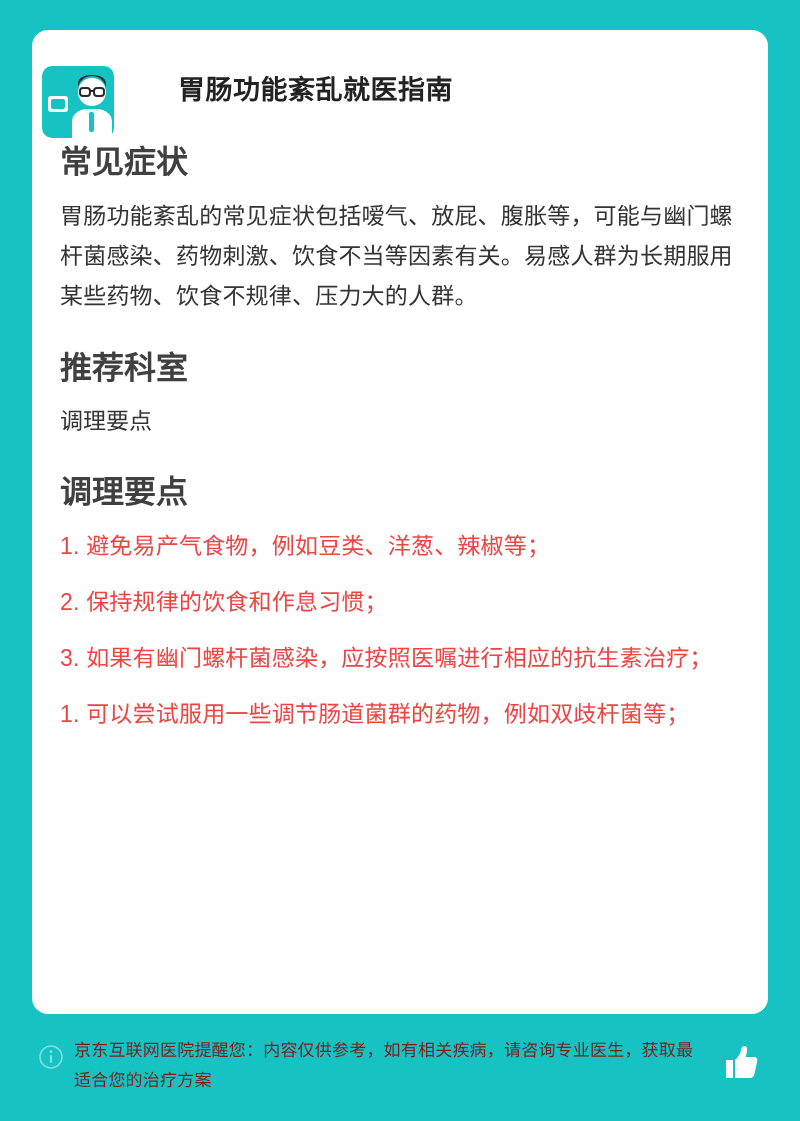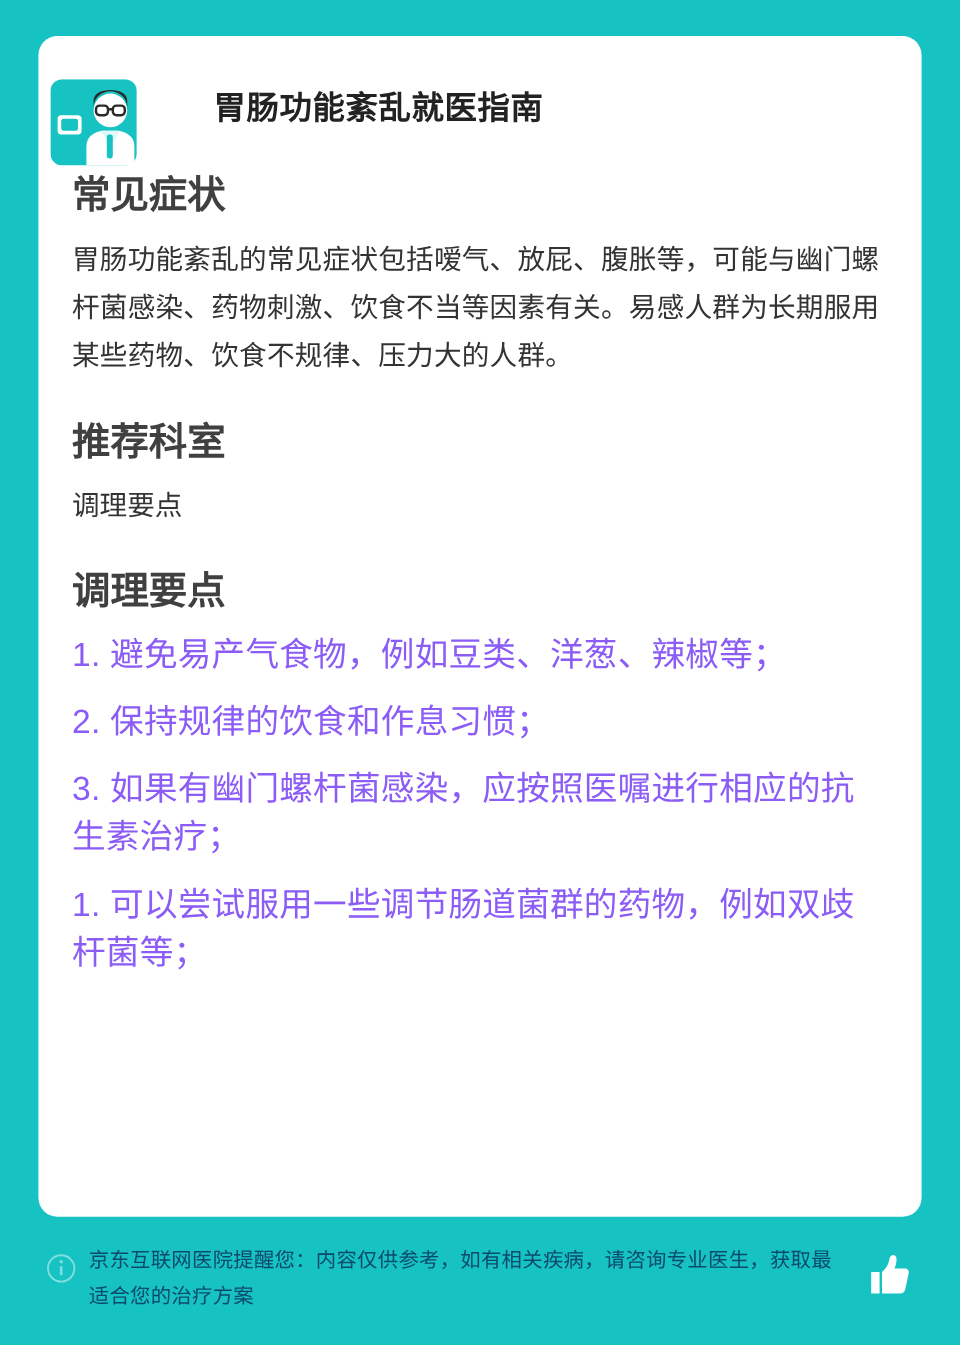--- a/index.html
+++ b/index.html
@@ -73,22 +73,22 @@
     color: #333333;
     line-height: 38px;
     margin: 0;
   }
   ol.points {
     list-style: none;
     margin: 14px 0 0 0;
     padding: 0;
   }
   ol.points li {
-    font-size: 28px;
-    color: #8b5cf6;
+    font-size: 23px;
+    color: #ef4444;
     line-height: 40px;
     margin-bottom: 16px;
     letter-spacing: 0.2px;
   }
   .footer {
     position: absolute;
     left: 32px;
     top: 1032px;
     width: 736px;
     height: 70px;
@@ -99,21 +99,21 @@
   }
   .footer-icon {
     flex: 0 0 auto;
     width: 26px;
     height: 26px;
     margin-top: 8px;
   }
   .footer-text {
     flex: 1 1 auto;
     font-size: 17px;
-    color: #0c4a6e;
+    color: #7f1d1d;
     line-height: 30px;
     padding: 0 8px 0 10px;
     letter-spacing: 0.2px;
   }
   .thumb {
     flex: 0 0 auto;
     width: 44px;
     height: 44px;
     margin-top: 4px;
   }

